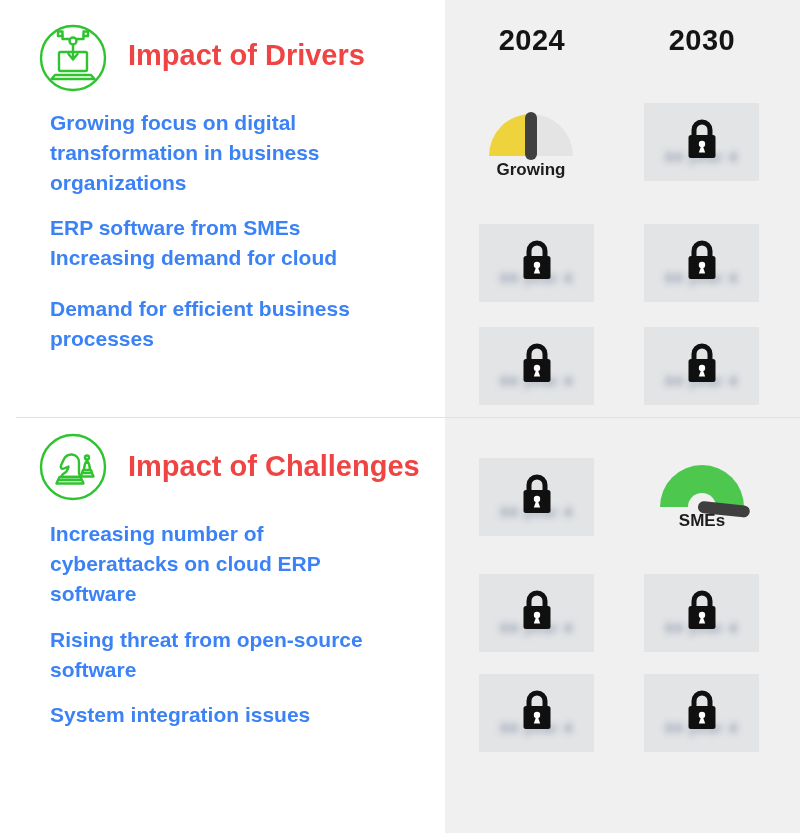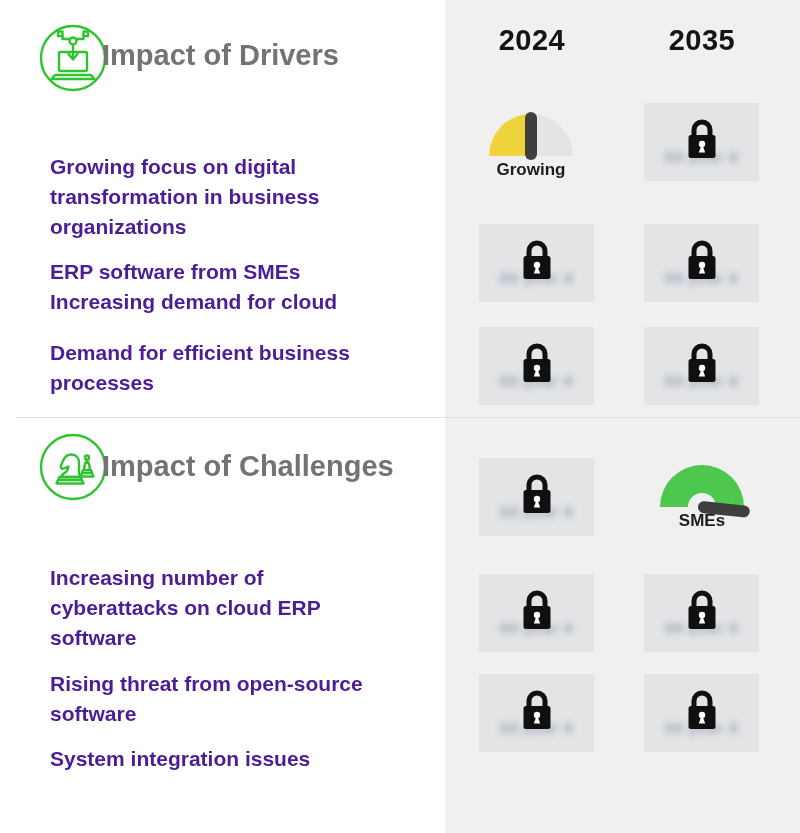--- a/index.html
+++ b/index.html
@@ -11,23 +11,23 @@
   .panel{position:absolute;left:445px;top:0;width:355px;height:833px;background:#f0f0f0;}
   
   .col-header{position:absolute;top:24px;width:120px;text-align:center;
     font-size:29px;font-weight:bold;color:#141414;letter-spacing:.5px;}
   .col-header.h1{left:472px;}
   .col-header.h2{left:642px;}
   
   .divider{position:absolute;left:16px;right:0;top:417px;height:1px;background:#e1e1e1;}
   
   .sec-icon{position:absolute;left:37px;width:72px;height:72px;}
-  .sec-title{position:absolute;left:102px;font-size:29px;font-weight:bold;color:#737373;line-height:32px;}
-  
-  .tb{position:absolute;left:50px;width:370px;font-size:21px;font-weight:600;line-height:30px;color:#4c1d95;margin-top:44px;}
+  .sec-title{position:absolute;left:128px;font-size:29px;font-weight:bold;color:#ef4444;line-height:32px;}
+  
+  .tb{position:absolute;left:50px;width:370px;font-size:21px;font-weight:600;line-height:30px;color:#3b82f6;}
   .tb .ln{display:block;}
   
   .lockbox{position:absolute;width:115px;height:78px;background:#e3e4e6;overflow:hidden;cursor:pointer;}
   .lockbox .blurtext{position:absolute;left:4px;right:4px;bottom:16px;text-align:center;
     font-size:15px;font-weight:bold;color:#8d9aad;filter:blur(3.5px);letter-spacing:1px;}
   .lockbox svg{position:absolute;left:50%;margin-left:-19px;top:13px;}
   
   .gauge{position:absolute;width:96px;text-align:center;}
   .arc{position:relative;width:84px;height:42px;margin:0 auto;overflow:hidden;}
   .disc{position:absolute;left:0;top:0;width:84px;height:84px;border-radius:50%;}
@@ -41,21 +41,21 @@
   svg .g-stroke{fill:none;stroke:#2fc32f;stroke-width:2.4;stroke-linecap:round;stroke-linejoin:round;}
 </style>
 </head>
 <body>
 
 <div class="stage">
 
   <div class="panel"></div>
 
   <div class="col-header h1">2024</div>
-  <div class="col-header h2">2035</div>
+  <div class="col-header h2">2030</div>
 
   <div class="sec-icon" style="top:22px">
     <svg viewBox="0 0 72 72" width="72" height="72">
       <circle class="g-stroke" cx="36" cy="36" r="32"></circle>
       <rect class="g-stroke" x="22" y="30" width="28" height="19" rx="1.5"></rect>
       <path class="g-stroke" d="M18 53 h36 l3.5 4 h-43 z"></path>
       <path class="g-stroke" d="M36 23 v14 m-4.5 -5 l4.5 5.5 l4.5 -5.5"></path>
       <circle class="g-stroke" cx="36" cy="19" r="3.5"></circle>
       <path class="g-stroke" d="M32.5 17 h-7 v-3.5 M39.5 17 h7 v-3.5"></path>
       <rect class="g-stroke" x="21" y="9.5" width="4.5" height="4.5"></rect>

